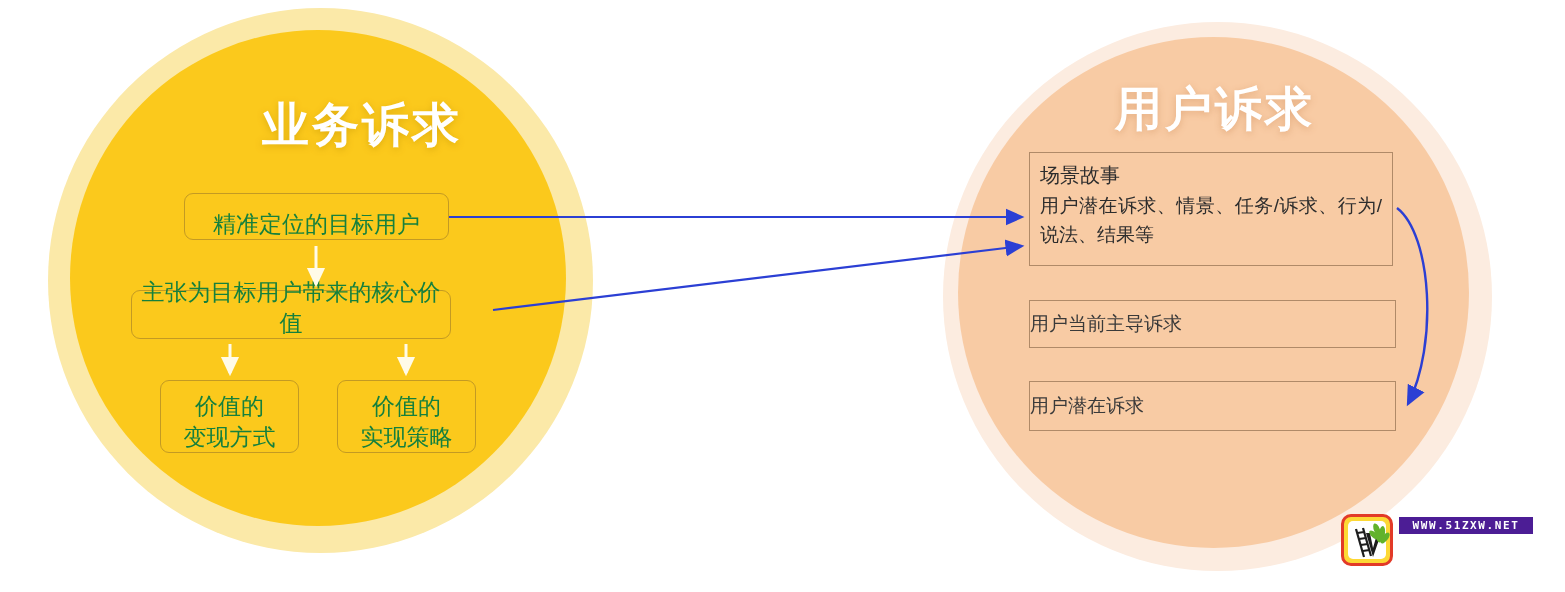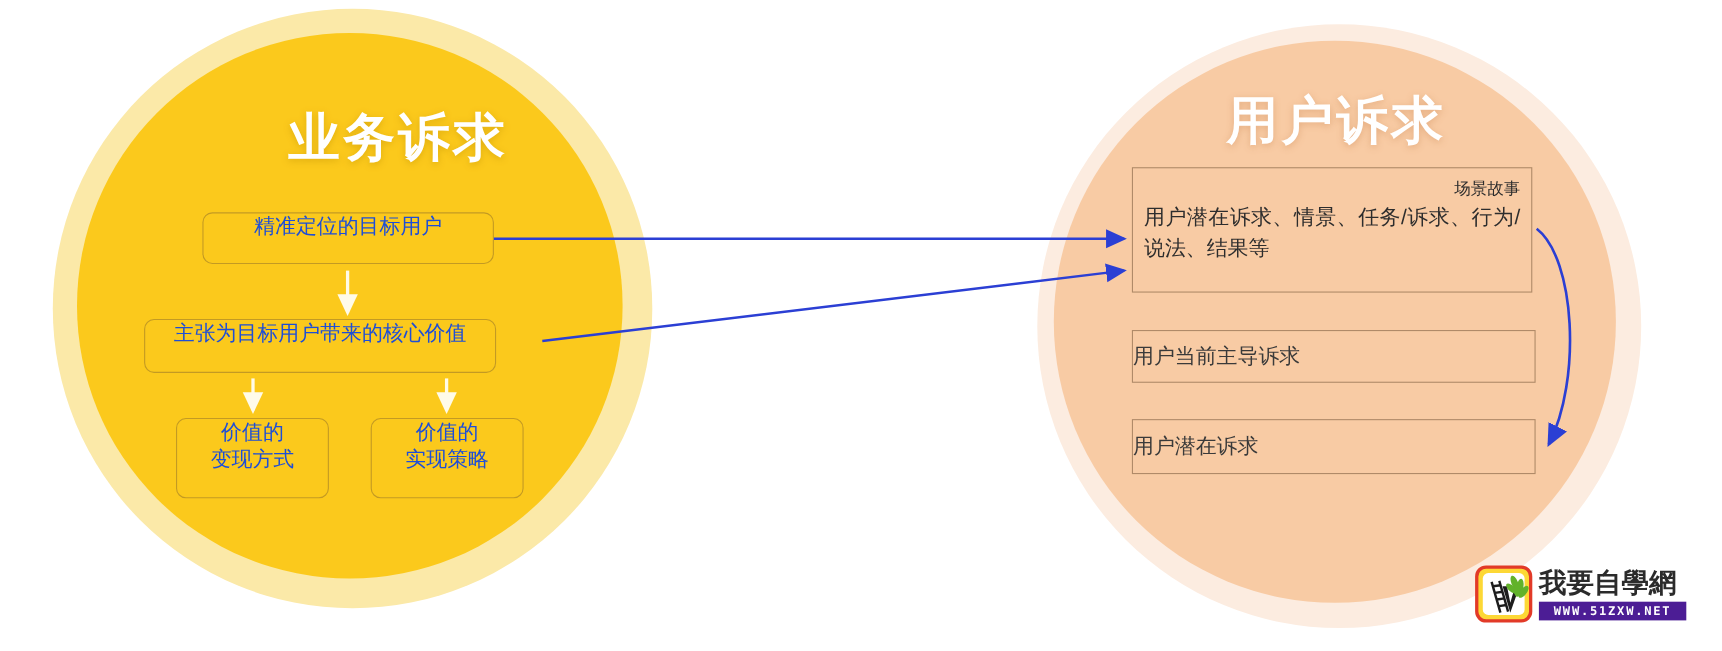--- a/index.html
+++ b/index.html
@@ -70,26 +70,26 @@
     left: 1115px; top: 78px;
     text-shadow: 0 2px 7px rgba(205,135,85,0.45);
   }
 
   
   .biz-box {
     position: absolute;
     box-sizing: border-box;
     border: 1.5px solid #c39a23;
     border-radius: 9px;
-    color: #1d4ed8;
+    color: #15803d;
     display: flex;
-    align-items: flex-start;
+    align-items: flex-end;
     justify-content: center;
     text-align: center;
-    font-size: 19px;
+    font-size: 23px;
     line-height: 1.32;
     background: transparent;
   }
   #biz-box-1 { left: 184px; top: 193px; width: 265px; height: 47px; }
   #biz-box-2 { left: 131px; top: 290px; width: 320px; height: 49px; }
   #biz-box-3 { left: 160px; top: 380px; width: 139px; height: 73px; }
   #biz-box-4 { left: 337px; top: 380px; width: 139px; height: 73px; }
   .biz-box .two-line { display: block; }
 
   
@@ -99,22 +99,22 @@
     border: 1.5px solid #b08a68;
     color: #3a3a3a;
     background: transparent;
   }
   #user-box-scene {
     left: 1029px; top: 152px;
     width: 364px; height: 114px;
     padding: 8px 10px 0 10px;
   }
   #user-box-scene .scene-title {
-    text-align: right;
-    font-size: 15px;
+    text-align: left;
+    font-size: 20px;
     line-height: 1.45;
     color: #2d2d2d;
   }
   #user-box-scene .scene-body {
     font-size: 19px;
     line-height: 1.5;
     color: #2d2d2d;
     text-align: justify;
     margin-top: 2px;
   }
@@ -281,18 +281,17 @@
         <g fill="#62b22b">
           <ellipse cx="33" cy="13" rx="3" ry="7" transform="rotate(-22 33 13)"></ellipse>
           <ellipse cx="38" cy="16" rx="3" ry="7" transform="rotate(8 38 16)"></ellipse>
           <ellipse cx="41" cy="21" rx="3" ry="6.5" transform="rotate(38 41 21)"></ellipse>
           <ellipse cx="30" cy="18" rx="2.7" ry="6" transform="rotate(-48 30 18)"></ellipse>
           <ellipse cx="35" cy="20" rx="2.8" ry="5.5" transform="rotate(-5 35 20)"></ellipse>
         </g>
       </svg>
     </div>
     <div id="wm-text">
-      <div id="wm-name">我要自學網</div>
       <div id="wm-url">WWW.51ZXW.NET</div>
     </div>
   </div>
 
 </div>
 
 </body></html>

